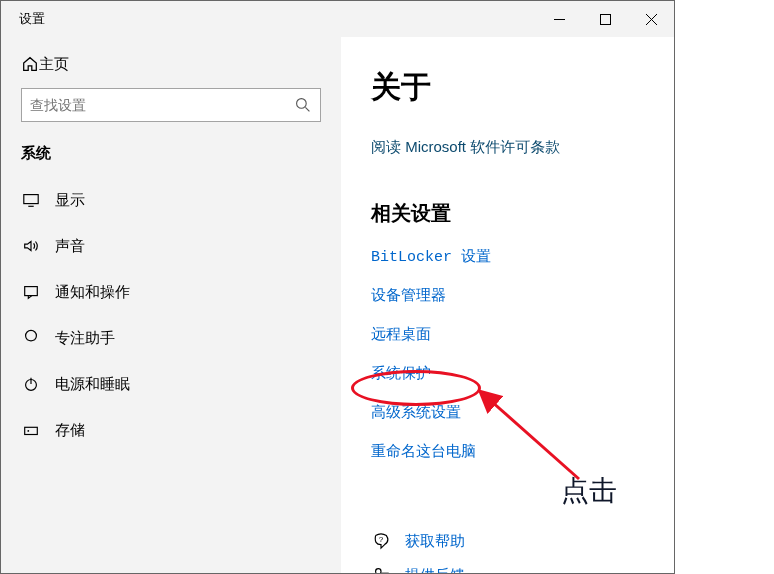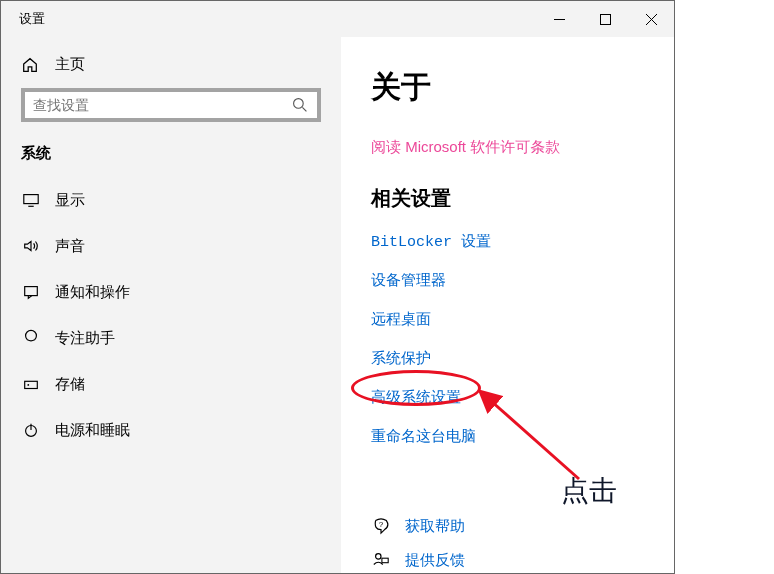--- a/index.html
+++ b/index.html
@@ -57,39 +57,37 @@
   }
   .sidebar {
     width: 340px;
     background: #f3f3f3;
     padding: 10px 0 0 0;
     display: flex;
     flex-direction: column;
   }
   .home-row {
     display: flex;
-    align-items: center;
-    gap: 16px;
     padding: 8px 20px 14px 20px;
     cursor: pointer;
   }
   .home-row .icon {
     width: 18px; height: 18px;
     display: flex; align-items: center; justify-content: center;
   }
   .home-row .label {
     font-size: 15px;
   }
   .search-wrap {
     padding: 0 20px 16px 20px;
   }
   .search-box {
     width: 300px;
     height: 34px;
-    border: 4px solid #a3a3a3;
+    border: 1px solid #a3a3a3;
     background: #fff;
     display: flex;
     align-items: center;
     padding: 0 8px;
   }
   .search-box input {
     flex: 1;
     border: none;
     outline: none;
     font-size: 14px;
@@ -128,23 +126,23 @@
     padding: 30px 0 0 30px;
     background: #fff;
     position: relative;
   }
   .main h1 {
     font-size: 30px;
     font-weight: 600;
     margin-bottom: 30px;
   }
   .link {
-    color: #ec4899;
-    font-size: 15px;
-    margin-bottom: 28px;
+    color: #0c4a6e;
+    font-size: 15px;
+    margin-bottom: 43px;
     cursor: pointer;
     display: block;
   }
   .section-head {
     font-size: 20px;
     font-weight: 600;
     margin-top: 20px;
     margin-bottom: 20px;
   }
   .settings-link {
@@ -286,34 +284,34 @@
           <span class="nicon">
             <svg width="18" height="18" viewBox="0 0 20 20">
                 <path d="M6 12 A6 6 0 1 1 14 12 A8 8 0 0 1 6 12" fill="none" stroke="#000" stroke-width="1.3"></path>
               </svg>
           </span>
           <span>专注助手</span>
         </div>
         <div class="nav-item">
           <span class="nicon">
             <svg width="18" height="18" viewBox="0 0 20 20">
+                <circle cx="10" cy="11" r="6" fill="none" stroke="#000" stroke-width="1.3"></circle>
+                <line x1="10" y1="3" x2="10" y2="10" stroke="#000" stroke-width="1.3"></line>
+              </svg>
+          </span>
+          <span>电源和睡眠</span>
+        </div>
+        <div class="nav-item">
+          <span class="nicon">
+            <svg width="18" height="18" viewBox="0 0 20 20">
                 <rect x="3" y="7" width="14" height="8" fill="none" stroke="#000" stroke-width="1.3"></rect>
                 <circle cx="7" cy="11" r="1" fill="#000"></circle>
               </svg>
           </span>
           <span>存储</span>
-        </div>
-        <div class="nav-item">
-          <span class="nicon">
-            <svg width="18" height="18" viewBox="0 0 20 20">
-                <circle cx="10" cy="11" r="6" fill="none" stroke="#000" stroke-width="1.3"></circle>
-                <line x1="10" y1="3" x2="10" y2="10" stroke="#000" stroke-width="1.3"></line>
-              </svg>
-          </span>
-          <span>电源和睡眠</span>
         </div>
       </div>
     </div>
 
     <div class="main">
       <h1>关于</h1>
       <span class="link">阅读 Microsoft 软件许可条款</span>
 
       <div class="section-head">相关设置</div>
 

